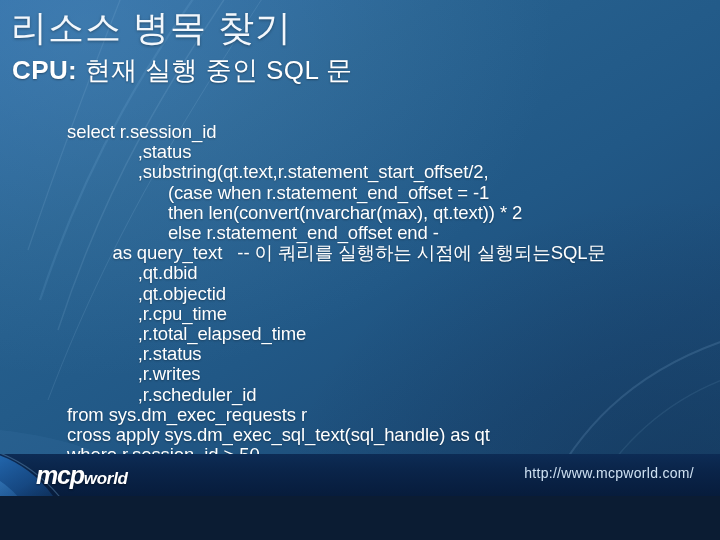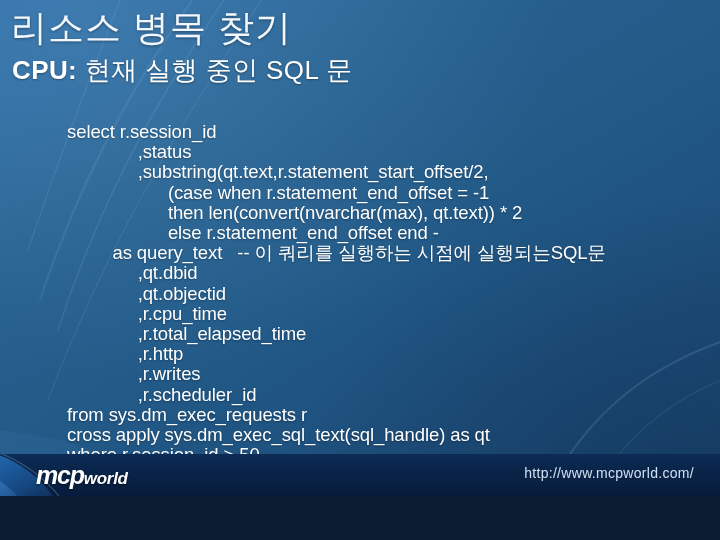--- a/index.html
+++ b/index.html
@@ -163,21 +163,21 @@
       <div class="sql-line">                ,status</div>
       <div class="sql-line">                ,substring(qt.text,r.statement_start_offset/2,</div>
       <div class="sql-line">                      (case when r.statement_end_offset = -1</div>
       <div class="sql-line">                      then len(convert(nvarchar(max), qt.text)) * 2</div>
       <div class="sql-line">                      else r.statement_end_offset end -</div>
       <div class="sql-line">           as query_text   -- 이 쿼리를 실행하는 시점에 실행되는SQL문</div>
       <div class="sql-line">                ,qt.dbid</div>
       <div class="sql-line">                ,qt.objectid</div>
       <div class="sql-line">                ,r.cpu_time</div>
       <div class="sql-line">                ,r.total_elapsed_time</div>
-      <div class="sql-line">                ,r.http</div>
+      <div class="sql-line">                ,r.status</div>
       <div class="sql-line">                ,r.writes</div>
       <div class="sql-line">                ,r.scheduler_id</div>
       <div class="sql-line">  from sys.dm_exec_requests r</div>
       <div class="sql-line">  cross apply sys.dm_exec_sql_text(sql_handle) as qt</div>
       <div class="sql-line">  where r.session_id &gt; 50</div>
     </div>
 
   <div class="footer-band">
     <div class="footer-swoosh">
       <svg viewBox="0 0 190 90" xmlns="http://www.w3.org/2000/svg">

